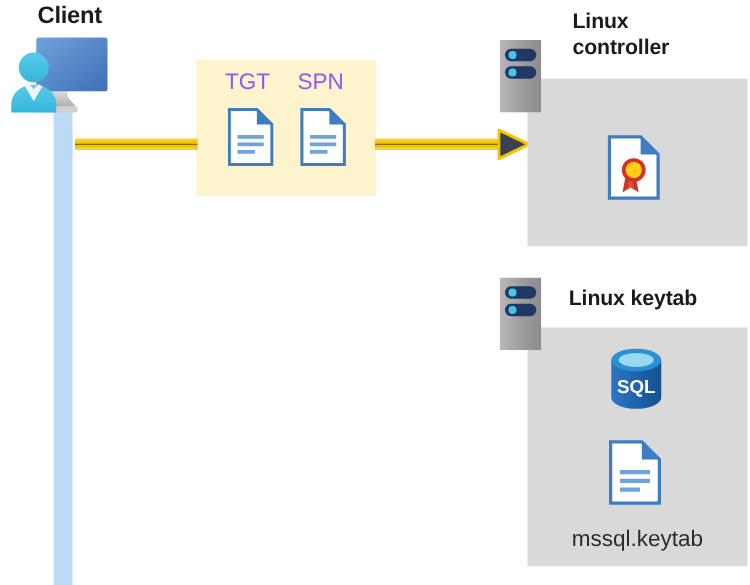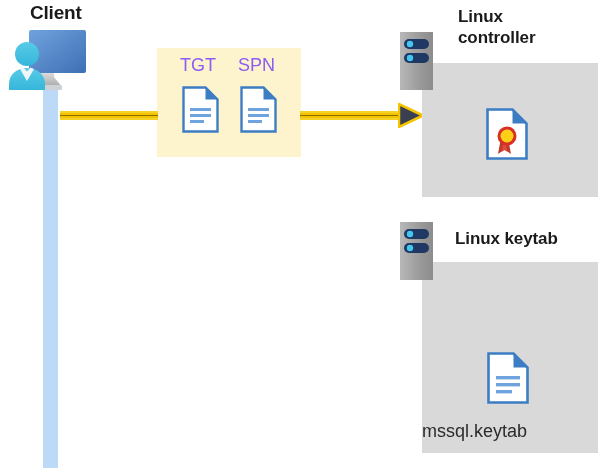--- a/index.html
+++ b/index.html
@@ -126,20 +126,21 @@
   
   #cert-doc { position: absolute; left: 486px; top: 108px; }
   #sql-db   { position: absolute; left: 484px; top: 277px; width: 50px; height: 52px; }
   #keytab-doc { position: absolute; left: 487px; top: 352px; }
 
   #keytab-caption {
     position: absolute;
     left: 422px;
     top: 421px;
     width: 176px;
+    text-align: center;
     font-size: 18px;
     color: #2b2b2b;
     white-space: nowrap;
   }
 </style>
 </head>
 <body>
 
 <div id="canvas">
 
@@ -260,20 +261,35 @@
       <rect x="0" y="0" width="33" height="58" fill="url(#srvGrad2)"></rect>
       <rect x="4" y="7" width="25" height="10" rx="5" fill="#1f3864"></rect>
       <circle cx="10" cy="12" r="3.2" fill="#45c6ef"></circle>
       <rect x="4" y="21" width="25" height="10" rx="5" fill="#1f3864"></rect>
       <circle cx="10" cy="26" r="3.2" fill="#45c6ef"></circle>
     </svg>
   </div>
 
   <div class="panel-title" id="linux-title">Linux keytab</div>
 
+  <div id="sql-db">
+    <svg width="50" height="52" viewBox="0 0 50 52" xmlns="http://www.w3.org/2000/svg">
+      <defs>
+        <linearGradient id="cylGrad" x1="0" y1="0" x2="1" y2="0">
+          <stop offset="0%" stop-color="#2b77c4"></stop>
+          <stop offset="50%" stop-color="#1f63ad"></stop>
+          <stop offset="100%" stop-color="#16508f"></stop>
+        </linearGradient>
+      </defs>
+      <path d="M5 11 h40 v30 a20 9 0 0 1 -40 0 z" fill="url(#cylGrad)"></path>
+      <ellipse cx="25" cy="11" rx="20" ry="9" fill="#2b8fd4"></ellipse>
+      <ellipse cx="25" cy="11" rx="14" ry="5.6" fill="#9ad9f2"></ellipse>
+      <text x="25" y="37" font-family="Liberation Sans, sans-serif" font-size="15" font-weight="bold" fill="#ffffff" text-anchor="middle">SQL</text>
+    </svg>
+  </div>
 
   <div id="keytab-doc">
     <svg width="42" height="52" viewBox="0 0 42 52" xmlns="http://www.w3.org/2000/svg">
       <path d="M1.5 1.5 h25 l14 14 v35 h-39 z" fill="#ffffff" stroke="#3d7dc4" stroke-width="2.6"></path>
       <path d="M26.5 1.5 l14 14 h-14 z" fill="#3d7dc4"></path>
       <rect x="9" y="24" width="24" height="3.4" fill="#6fa3dd"></rect>
       <rect x="9" y="31" width="24" height="3.4" fill="#6fa3dd"></rect>
       <rect x="9" y="38" width="16" height="3.4" fill="#6fa3dd"></rect>
     </svg>
   </div>

